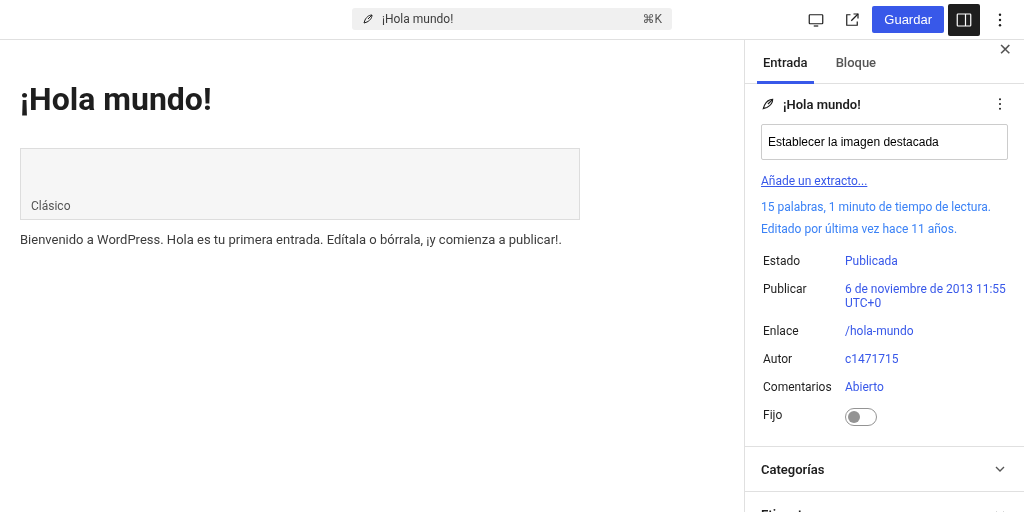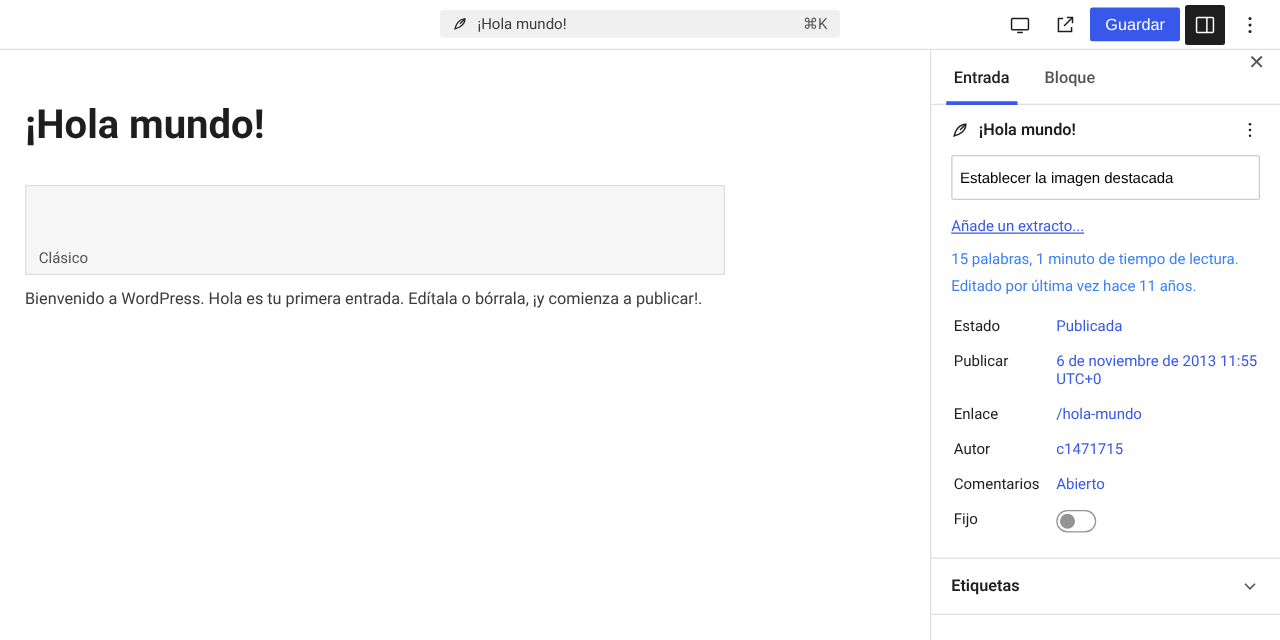--- a/index.html
+++ b/index.html
@@ -284,20 +284,28 @@
           <td>Fijo</td>
           <td>
                 <div class="toggle-switch"></div>
               </td>
         </tr>
       </tbody>
         </table>
     </div>
 
     <div class="panel-row">
+      <span>Categorías</span>
+      <span class="chev">
+        <svg width="16" height="16" viewBox="0 0 24 24" fill="none" stroke="#555" stroke-width="2">
+            <path d="M6 9l6 6 6-6"></path>
+          </svg>
+      </span>
+    </div>
+    <div class="panel-row">
       <span>Etiquetas</span>
       <span class="chev">
         <svg width="16" height="16" viewBox="0 0 24 24" fill="none" stroke="#555" stroke-width="2">
             <path d="M6 9l6 6 6-6"></path>
           </svg>
       </span>
     </div>
   </div>
 </div>
 

